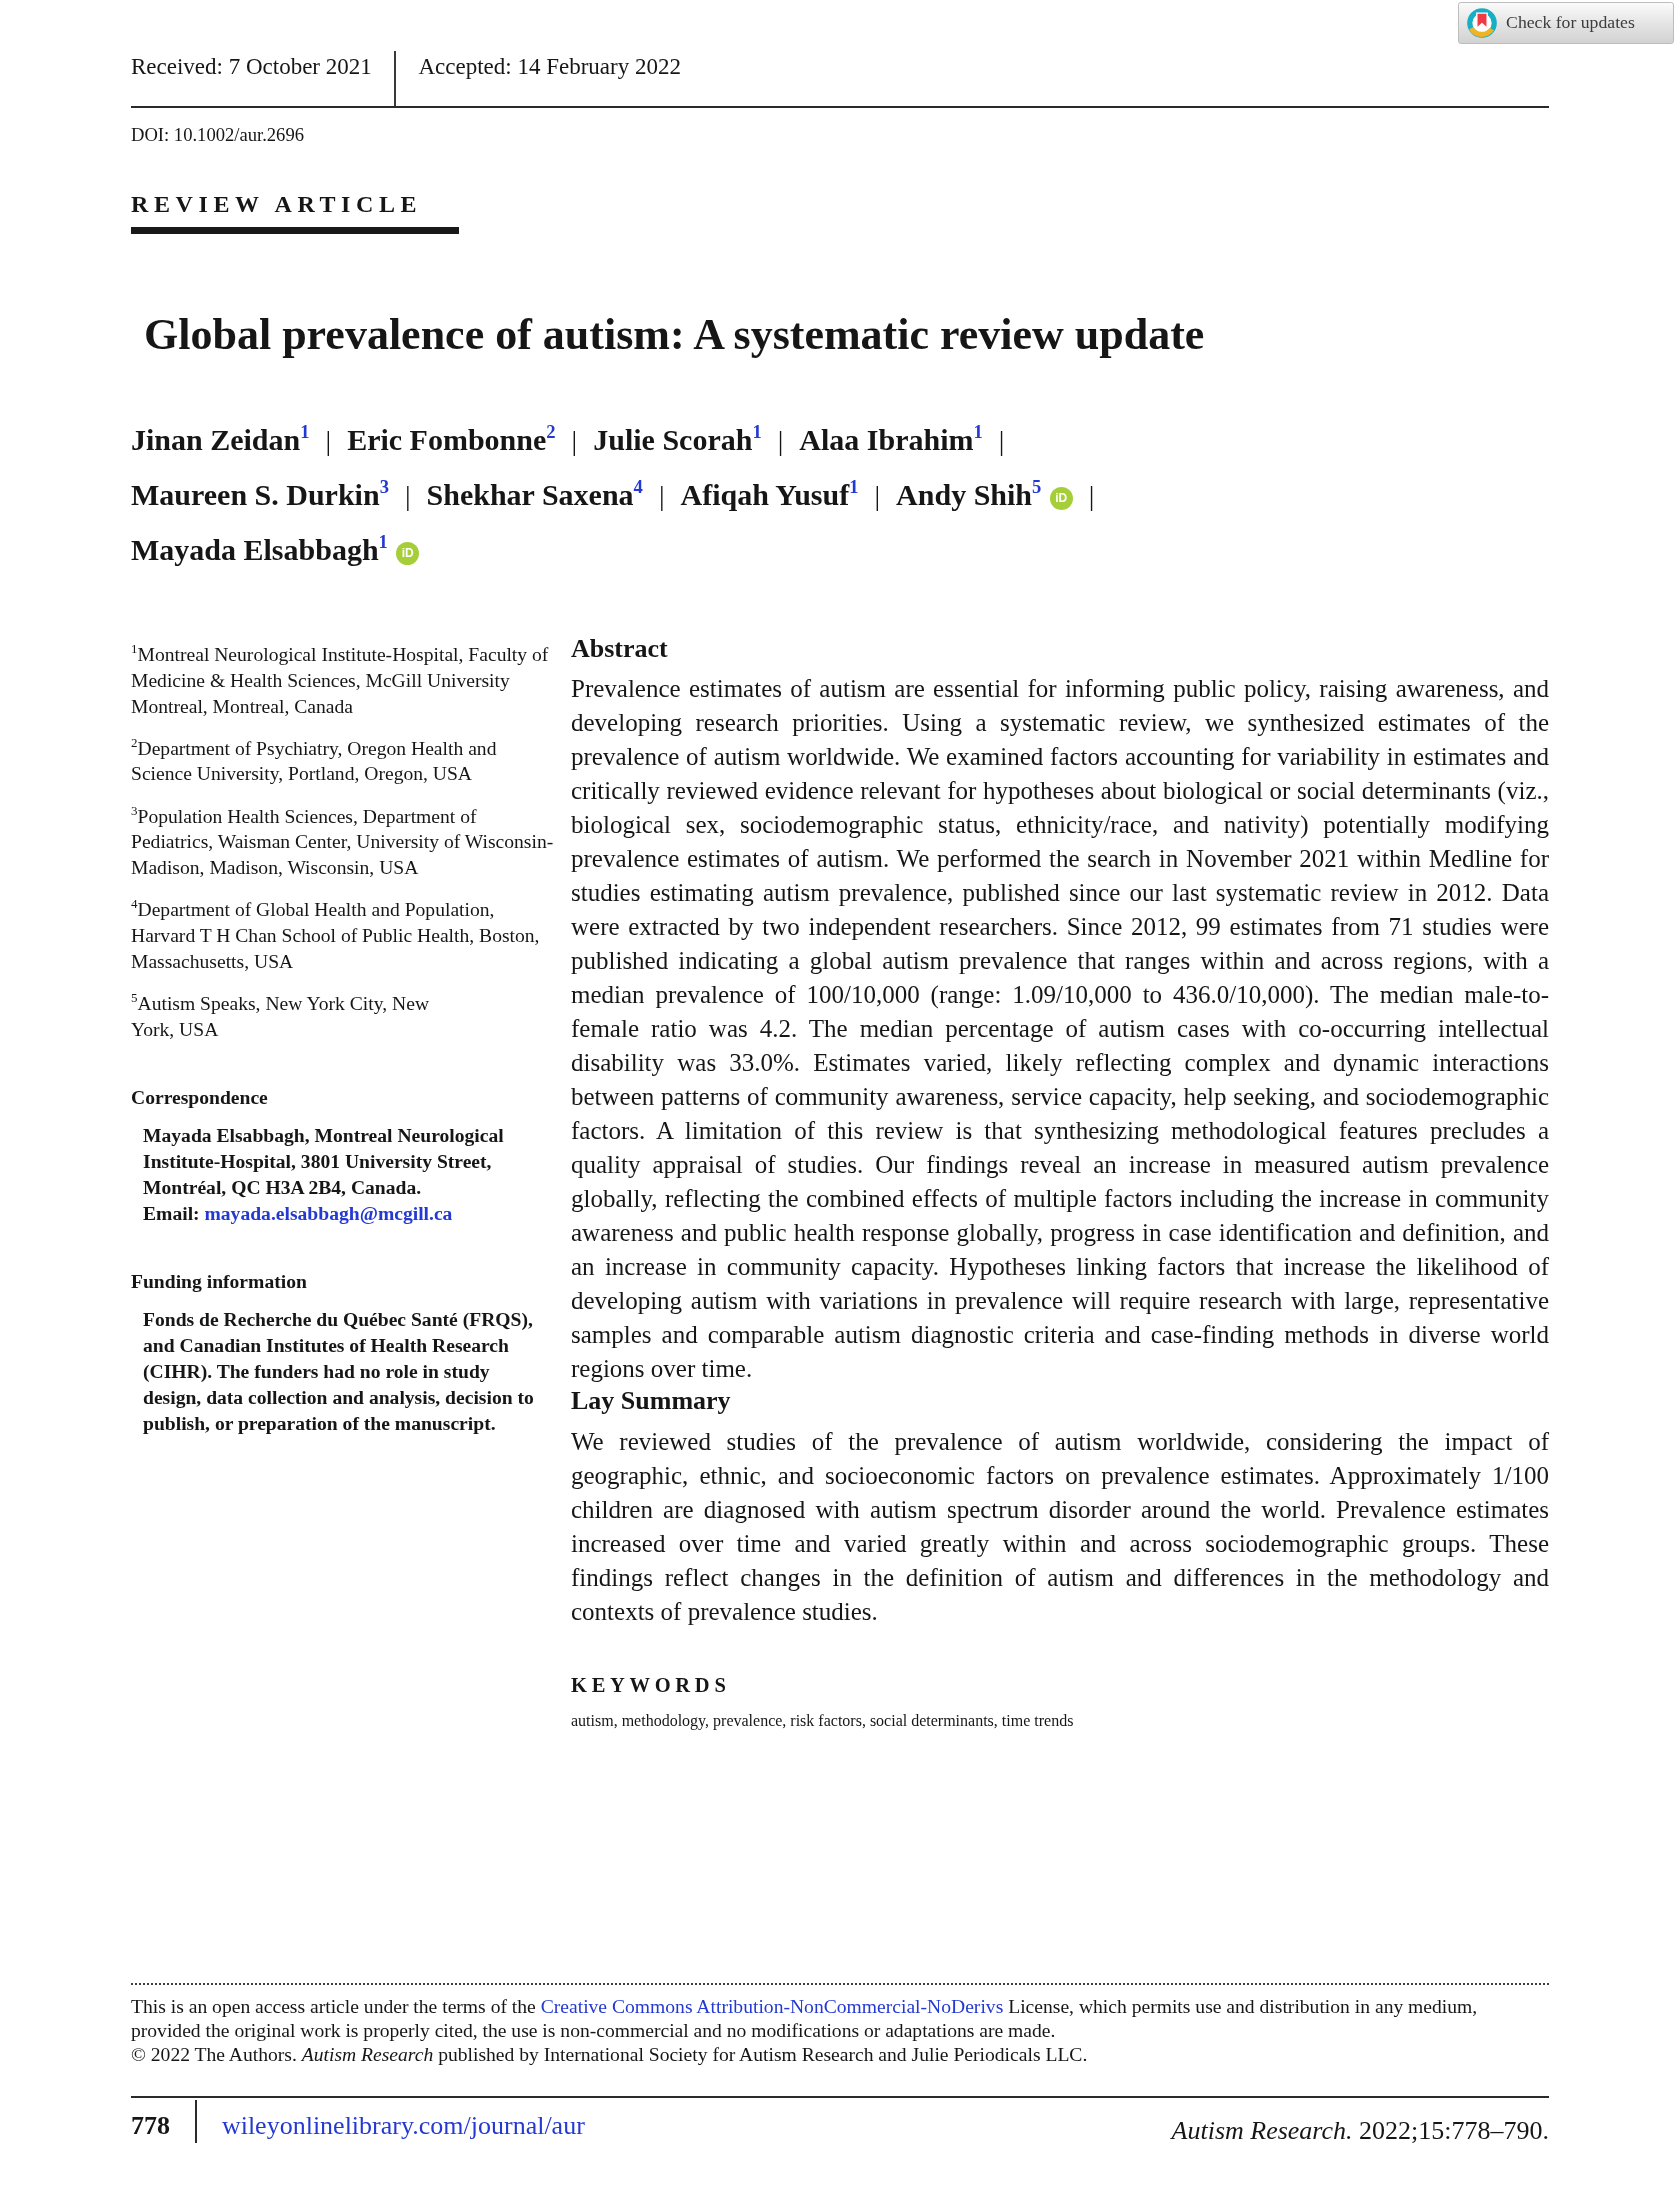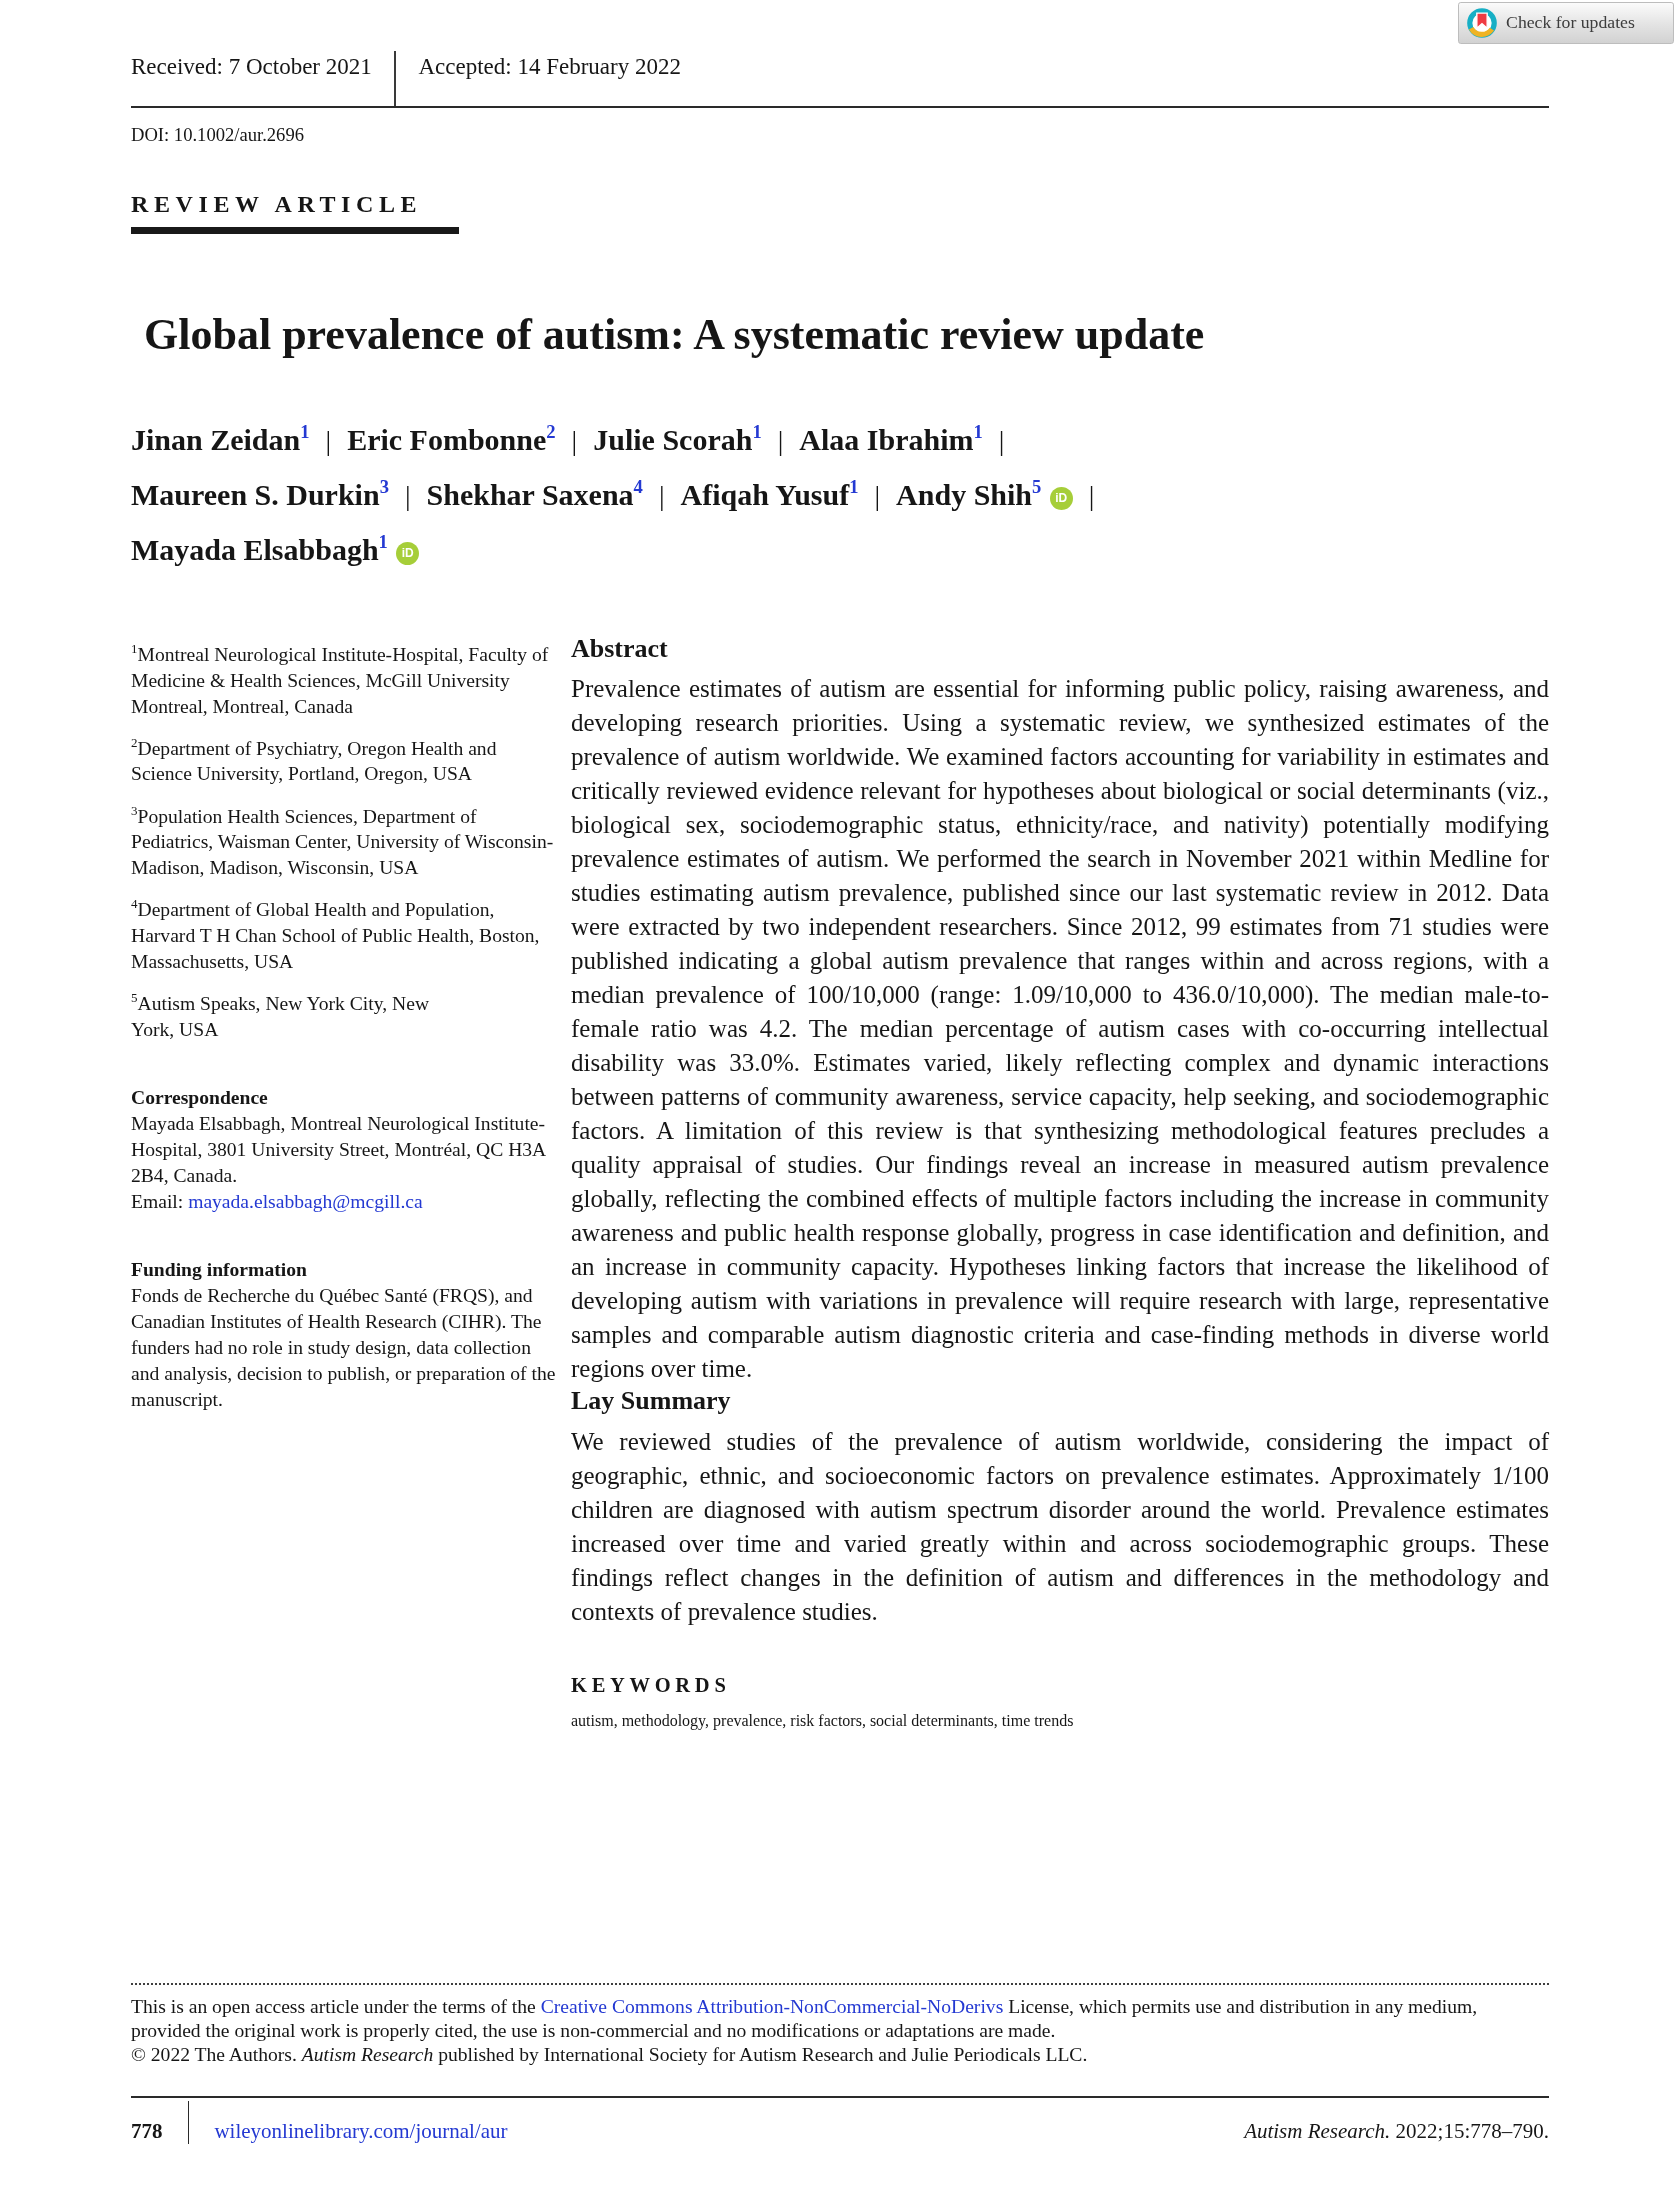--- a/index.html
+++ b/index.html
@@ -44,21 +44,21 @@
     background:#A6CE39; color:#fff; font-family:"Liberation Sans", sans-serif;
     font-size:12px; font-weight:bold; text-align:center; line-height:23px;
     margin-left:8.4px; vertical-align:2.8px; cursor:pointer;
   }
 
   
   .left-col { position:absolute; left:131px; top:636px; width:431px; font-size:19.6px; line-height:26px; }
   .aff { margin:0 0 10.3px 0; white-space:pre-line; }
   .aff sup, .corr sup { font-size:13px; }
   .block-h { font-weight:bold; margin:42px 0 0 0; font-size:19.6px; }
-  .small-p { margin:0; }
+  .small-p { margin:12px;font-weight:bold; }
   .link { color:#2439d2; text-decoration:none; cursor:pointer; }
 
   
   .right-col { position:absolute; left:571px; top:634px; width:978px; }
   .sec-h { font-size:26px; font-weight:bold; margin:0 0 8.4px 0; }
   .body-p { font-size:25px; line-height:34px; text-align:justify; margin:0; }
   .lay-h { }
   .kw-h { font-size:20.5px; font-weight:bold; letter-spacing:4.7px; margin:45px 0 0 0; }
   .kw-p { font-size:16px; margin:15px 0 0 0; }
 
@@ -66,21 +66,21 @@
   .license {
     position:absolute; left:131px; top:1983px; width:1418px;
     border-top:2.8px dotted #3f3f3f; padding-top:10.3px; font-size:19.6px; line-height:24px;
   }
   .license p { margin:0; }
   .it { font-style:italic; }
 
   .footer {
     position:absolute; left:131px; top:2096px; width:1418px; height:48px;
     border-top:2.8px solid #2a2a2a; box-sizing:border-box;
-    display:flex; align-items:flex-end; font-size:21px;
+    display:flex; align-items:center; font-size:26px;
   }
   .pg { font-weight:bold; padding-top:10.3px; }
   .f-div { width:1.9px; background:#2a2a2a; height:43px; margin:0 25px; }
   .f-link { padding-top:10.3px; }
   .f-right { margin-left:auto; padding-top:19px; }
 </style>
 </head>
 <body>
 
 <div class="badge">

